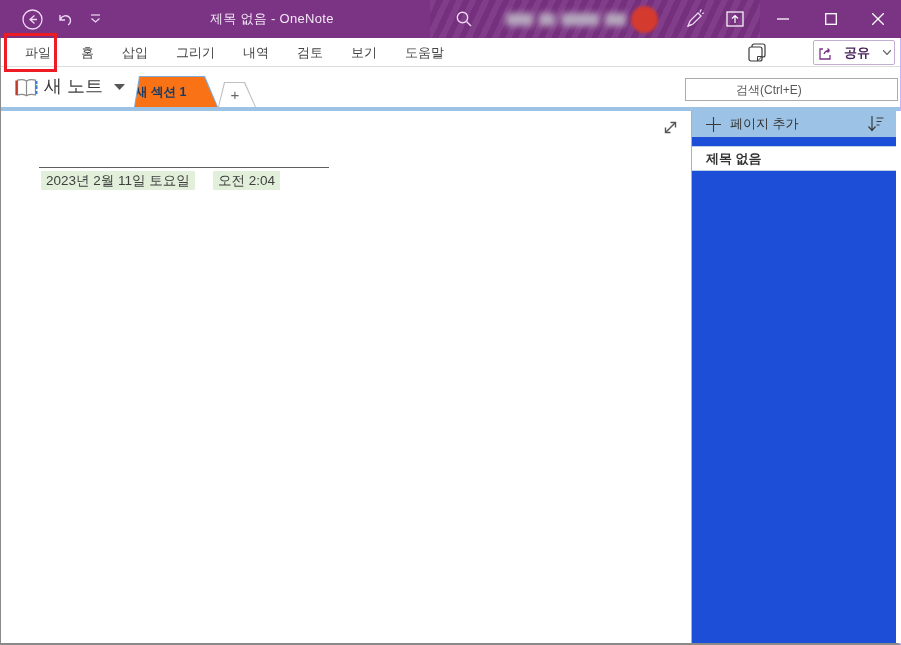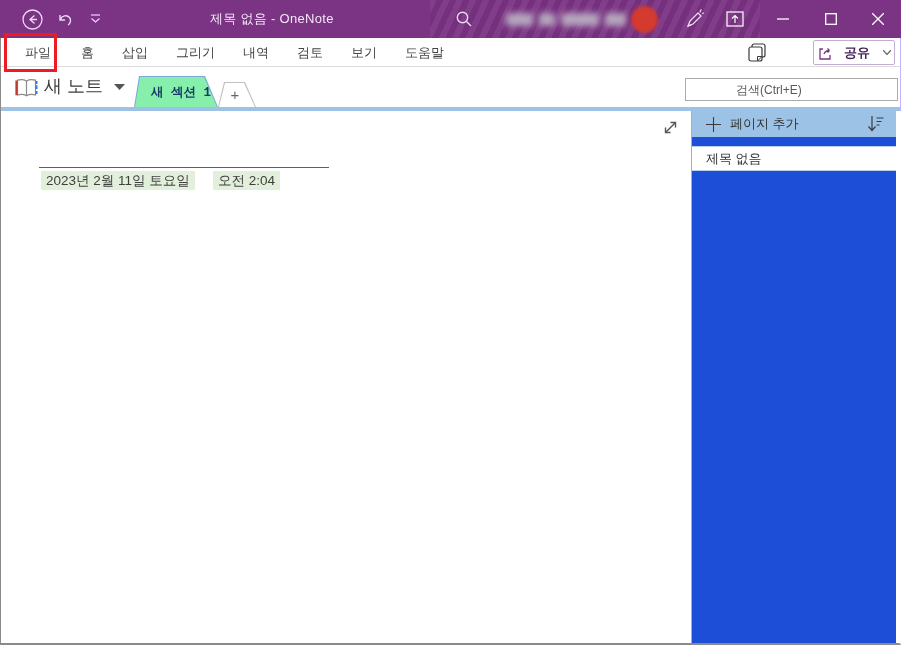--- a/index.html
+++ b/index.html
@@ -33,23 +33,23 @@
   .share-btn span { font-size:13px; color:#46225a; font-weight:700; }
   .share-caret { margin-left:2px; }
 
   
   .notebookrow { position:absolute; left:0; top:67px; width:899px; height:40px; background:#fff; }
   .book-ic { position:absolute; left:13px; top:11px; }
   .nb-name { position:absolute; left:43px; top:7px; font-size:18px; color:#3b3b3b; }
   .nb-caret { position:absolute; left:113px; top:17px; }
   .sec-tab-outer { position:absolute; left:133px; top:9px; width:84px; height:31px; background:#7fa9d6;
      clip-path:polygon(5px 0, calc(100% - 13px) 0, 100% 100%, 0 100%); }
-  .sec-tab-inner { position:absolute; inset:1px 1px 0 1px; background:#86efac;
+  .sec-tab-inner { position:absolute; inset:1px 1px 0 1px; background:#f97316;
      clip-path:polygon(5px 0, calc(100% - 13px) 0, 100% 100%, 0 100%);
-     display:flex; align-items:center; justify-content:flex-end;font-family:Liberation Mono, monospace; }
+     display:flex; align-items:center; justify-content:flex-start; }
   .sec-tab-inner span { font-size:12.5px; font-weight:700; color:#153a66; padding-right:6px; }
   .new-sec-outer { position:absolute; left:217px; top:15px; width:38px; height:25px; background:#c0c0c0;
      clip-path:polygon(6px 0, calc(100% - 11px) 0, 100% 100%, 0 100%); }
   .new-sec-inner { position:absolute; inset:1px 1px 0 1px; background:#fff;
      clip-path:polygon(6px 0, calc(100% - 11px) 0, 100% 100%, 0 100%);
      display:flex; align-items:center; justify-content:center; }
   .new-sec-inner span { font-size:15px; color:#666; margin-top:-2px; padding-right:4px; }
   .searchbox { position:absolute; left:684px; top:11px; width:213px; height:23px; background:#fff; border:1px solid #ababab;
      display:flex; align-items:center; }
   .searchbox input { flex:1; border:none; outline:none; font-size:12px; color:#444; padding:0 6px; font-family:inherit; background:transparent;margin-left:44px; }
@@ -70,21 +70,21 @@
   .stamp.time { left:212px; }
 
   
   .panel { position:absolute; left:690px; top:111px; width:205px; height:532px; background:#1d4ed8; border-left:1px solid #94b6d8; }
   .panel-h { position:absolute; left:0; top:0; right:0; height:26px; background:#9CC3E5; display:flex; align-items:center; }
   .panel-h .plus { margin-left:14px; }
   .panel-h .lbl { margin-left:9px; font-size:13px; color:#333; }
   .panel-h .sort { position:absolute; right:12px; top:4px; }
   .page-item { position:absolute; left:0; right:0; top:35px; height:25px; background:#fff; border-top:1px solid #b9d1ea; border-bottom:1px solid #b9d1ea;
      display:flex; align-items:center; }
-  .page-item span { font-size:13px; color:#333; font-weight:400; padding-left:14px; }
+  .page-item span { font-size:13px; color:#333; font-weight:700; padding-left:14px; }
   .panel-gutter { position:absolute; right:-5px; top:0; width:5px; height:532px; background:#fff; }
 
   svg { display:block; }
 </style>
 </head>
 <body>
 
 <div class="window">
 
   <div class="titlebar">

